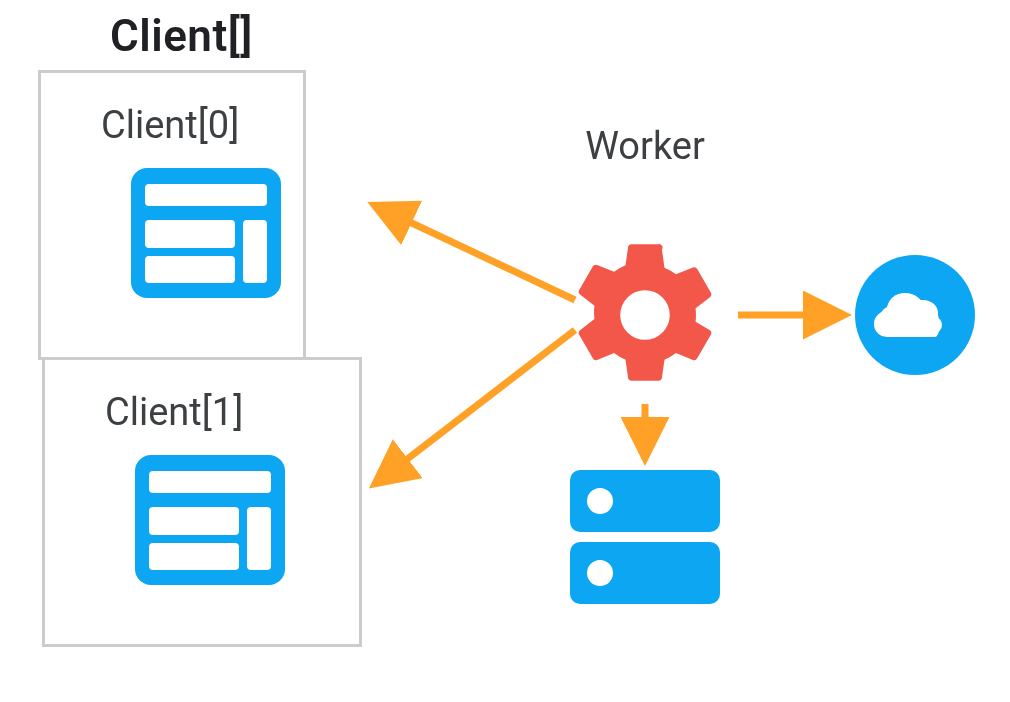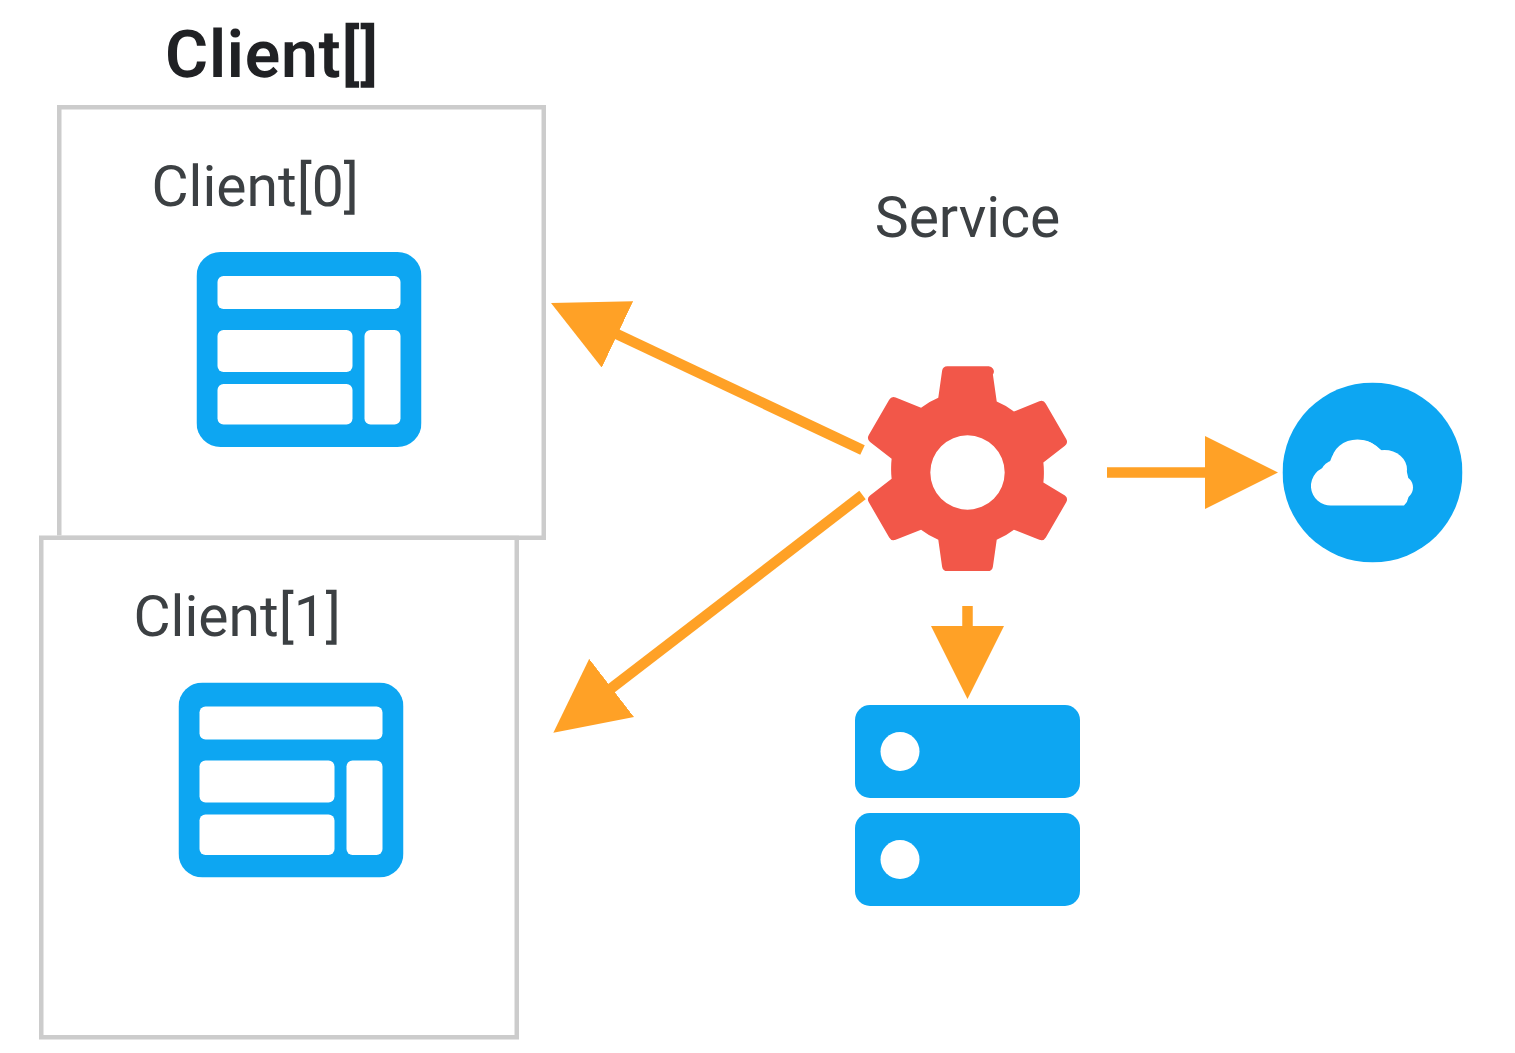--- a/index.html
+++ b/index.html
@@ -51,48 +51,48 @@
   .cloud-badge { position: absolute; }
   svg { display: block; }
 </style>
 </head>
 <body>
 
 <div class="stage">
 
   <div class="title" style="left:110px; top:10px;">Client[]</div>
 
-  <div class="client-box" style="left:38px; top:70px; width:326px; height:290px;">
+  <div class="client-box" style="left:38px; top:70px; width:268px; height:290px;">
     <div class="client-label" style="left:60px; top:30px;">Client[0]</div>
     <div class="browser-icon" style="left:90px; top:95px;">
       <svg width="150" height="130" viewBox="0 0 150 130">
         <rect x="0" y="0" width="150" height="130" rx="16" ry="16" fill="#0da6f2"></rect>
         <rect x="14" y="16" width="122" height="22" rx="4" fill="#fff"></rect>
         <rect x="14" y="52" width="90" height="28" rx="4" fill="#fff"></rect>
         <rect x="112" y="52" width="24" height="63" rx="4" fill="#fff"></rect>
         <rect x="14" y="88" width="90" height="27" rx="4" fill="#fff"></rect>
       </svg>
     </div>
   </div>
 
-  <div class="client-box" style="left:26px; top:357px; width:320px; height:336px;">
+  <div class="client-box" style="left:42px; top:357px; width:320px; height:290px;">
     <div class="client-label" style="left:60px; top:30px;">Client[1]</div>
     <div class="browser-icon" style="left:90px; top:95px;">
       <svg width="150" height="130" viewBox="0 0 150 130">
         <rect x="0" y="0" width="150" height="130" rx="16" ry="16" fill="#0da6f2"></rect>
         <rect x="14" y="16" width="122" height="22" rx="4" fill="#fff"></rect>
         <rect x="14" y="52" width="90" height="28" rx="4" fill="#fff"></rect>
         <rect x="112" y="52" width="24" height="63" rx="4" fill="#fff"></rect>
         <rect x="14" y="88" width="90" height="27" rx="4" fill="#fff"></rect>
       </svg>
     </div>
   </div>
 
   <div class="sw-label" style="left:555px; top:125px; width:180px;">
-    <span>Service</span><br>
+    <span>Worker</span><br>
   </div>
 
   <div class="gear-icon" style="left:560px; top:230px;">
     <svg width="170" height="170" viewBox="0 0 24 24">
       <path fill="#f25749" d="M19.14,12.94a7.14,7.14,0,0,0,.05-.94,7.14,7.14,0,0,0-.05-.94l2.03-1.58a.5.5,0,0,0,.12-.64l-1.92-3.32a.5.5,0,0,0-.61-.22l-2.39.96a7.03,7.03,0,0,0-1.62-.94l-.36-2.54A.5.5,0,0,0,13.9,2h-3.8a.5.5,0,0,0-.49.42L9.25,4.96a7.03,7.03,0,0,0-1.62.94l-2.39-.96a.5.5,0,0,0-.61.22L2.71,8.48a.5.5,0,0,0,.12.64l2.03,1.58a7.14,7.14,0,0,0-.05.94,7.14,7.14,0,0,0,.05.94L2.83,14.16a.5.5,0,0,0-.12.64l1.92,3.32a.5.5,0,0,0,.61.22l2.39-.96a7.03,7.03,0,0,0,1.62.94l.36,2.54a.5.5,0,0,0,.49.42h3.8a.5.5,0,0,0,.49-.42l.36-2.54a7.03,7.03,0,0,0,1.62-.94l2.39.96a.5.5,0,0,0,.61-.22l1.92-3.32a.5.5,0,0,0-.12-.64ZM12,15.5A3.5,3.5,0,1,1,15.5,12,3.5,3.5,0,0,1,12,15.5Z"></path>
       <circle cx="12" cy="12" r="2.6" fill="#fff"></circle>
     </svg>
   </div>
 
   <div class="server-icon" style="left:570px; top:470px;">

